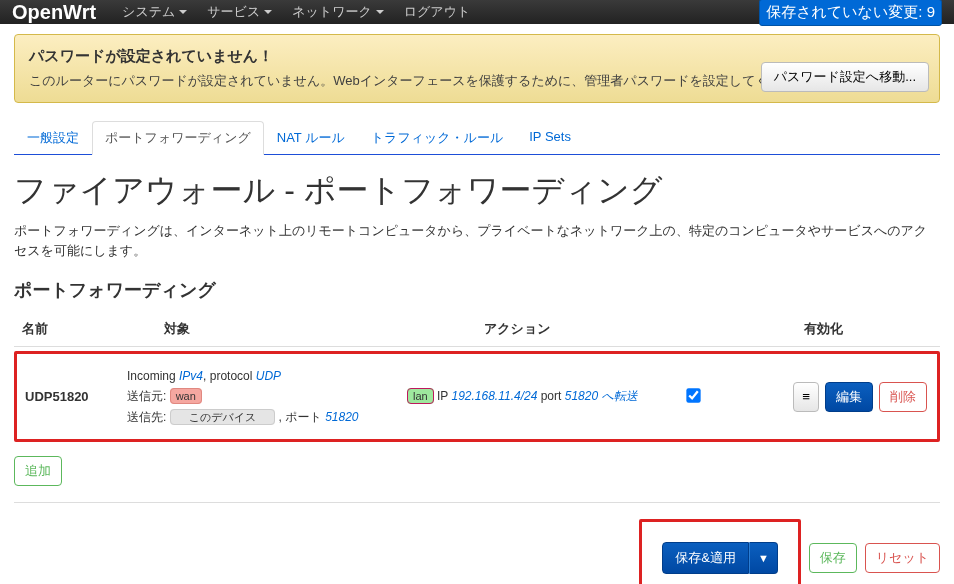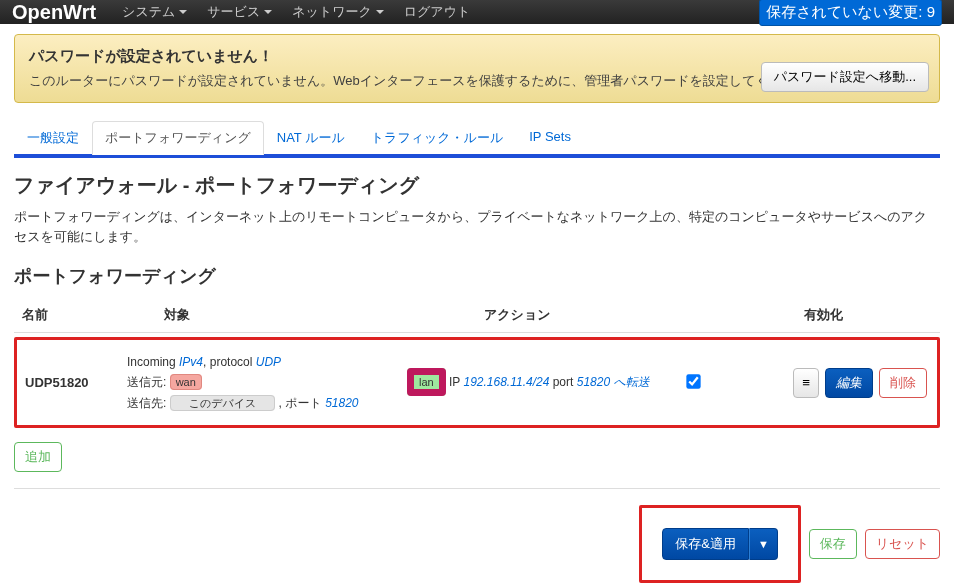--- a/index.html
+++ b/index.html
@@ -8,44 +8,44 @@
 .navbar-left { display: flex; align-items: center; }
 .brand { color: #fff; font-size: 20px; font-weight: bold; margin-right: 16px; }
 .nav-item { color: #ccc; padding: 10px 10px; cursor: pointer; display: flex; align-items: center; }
 .caret { display: inline-block; width: 0; height: 0; border-left: 4px solid transparent; border-right: 4px solid transparent; border-top: 4px solid #ccc; margin-left: 4px; }
 .changes-badge { background: #0069d6; color: #fff; font-size: 15px; padding: 3px 6px; border-radius: 3px; border: 1px solid #0053a6; cursor: pointer; }
 .container { padding: 10px 14px; }
 .alert-warning { background: linear-gradient(#fceec1, #eedc94); border: 1px solid #d4b94a; border-radius: 4px; padding: 12px 14px; margin-bottom: 14px; position: relative; }
 .alert-warning h4 { font-size: 15px; font-weight: bold; margin-bottom: 6px; }
 .alert-warning p { font-size: 13px; color: #404040; }
 .alert-btn { position: absolute; right: 10px; bottom: 10px; background: linear-gradient(#fff, #e6e6e6); border: 1px solid #bbb; border-radius: 4px; padding: 5px 12px; cursor: pointer; font-size: 13px; }
-.tabs { display: flex; border-bottom: 4px solid #1d4ed8; margin-bottom: 14px; margin-top: 18px; }
+.tabs { display: flex; border-bottom: 1px solid #1d4ed8; margin-bottom: 14px; margin-top: 18px; }
 .tab { padding: 7px 12px; border: 1px solid transparent; border-radius: 4px 4px 0 0; cursor: pointer; color: #0069d6; margin-bottom: -1px; }
 .tab.active { border-color: #ddd; border-bottom-color: #fff; background: #fff; color: #555; }
-h2.page-title { font-size: 20px; font-weight: bold; margin: 12px 0 8px; }
+h2.page-title { font-size: 32px; font-weight: normal; margin: 12px 0 8px; }
 .page-desc { font-size: 13px; margin-bottom: 18px; line-height: 1.5; }
 h3.section-title { font-size: 18px; font-weight: bold; margin-bottom: 10px; }
 .table-header { display: flex; border-bottom: 1px solid #ddd; padding: 8px 4px; font-weight: bold; gap: 40px; }
 .col-name { width: 106px; padding-left: 4px; }
 .col-match { width: 280px; }
 .col-action { width: 280px; }
 .col-enable { width: 64px; text-align: left; }
 .col-btns { flex: 1; }
 .rule-row { display: flex; align-items: center; padding: 12px 4px; border: 3px solid #d22; border-radius: 2px; margin-top: 4px; }
 .rule-name { width: 106px; font-weight: bold; padding-left: 4px; }
 .rule-match { width: 280px; font-size: 12px; line-height: 1.7; }
 .rule-action { width: 280px; font-size: 12px; }
 .rule-enable { width: 64px; }
 .rule-btns { flex: 1; display: flex; gap: 6px; justify-content: flex-end; padding-right: 6px; }
 .em { color: #0069d6; font-style: italic; }
 .zone-wan { background: #f5a7a0; border: 1px solid #e08880; border-radius: 4px; padding: 1px 5px; font-size: 11px; }
-.zone-lan { background: #9ee89e; border: 7px solid #be185d; border-radius: 4px; padding: 1px 5px; font-size: 11px; }
+.zone-lan { background: #9ee89e; border: 1px solid #be185d; border-radius: 4px; padding: 1px 5px; font-size: 11px; }
 .dev-badge { background: #e5e5e5; border: 1px solid #ccc; border-radius: 4px; padding: 1px 18px; font-size: 11px; }
 .btn { border-radius: 4px; padding: 5px 10px; cursor: pointer; font-size: 13px; border: 1px solid; }
-.btn-primary { background: linear-gradient(#0b5fbf, #0048a3); border-color: #003d8a; color: #fff; font-style: italic; }
+.btn-primary { background: linear-gradient(#0b5fbf, #0048a3); border-color: #003d8a; color: #fff; }
 .btn-danger-outline { background: #fff; border-color: #d9534f; color: #d9534f; }
 .btn-success-outline { background: #fff; border-color: #5cb85c; color: #5cb85c; }
 .btn-hamburger { background: linear-gradient(#fff, #e6e6e6); border: 1px solid #bbb; border-radius: 4px; padding: 4px 8px; cursor: pointer; }
 .add-row { margin-top: 14px; margin-bottom: 14px;}
 .footer-actions { border-top: 1px solid #ddd; margin-top: 16px; padding-top: 16px; display: flex; justify-content: flex-end; gap: 8px; align-items: center; }
 .save-apply-group { display: inline-flex; border: 3px solid #d22; padding: 20px; border-radius: 2px; }
 .save-apply-btn { background: linear-gradient(#0b5fbf, #0048a3); color: #fff; border: 1px solid #003d8a; border-radius: 4px 0 0 4px; padding: 6px 12px; cursor: pointer; font-size: 13px; }
 .save-apply-caret { background: linear-gradient(#0b5fbf, #0048a3); color: #fff; border: 1px solid #003d8a; border-left: 1px solid #2a7fd8; border-radius: 0 4px 4px 0; padding: 6px 8px; cursor: pointer; font-size: 11px; }
 input[type=checkbox] { transform: scale(1.1); }
 </style>

